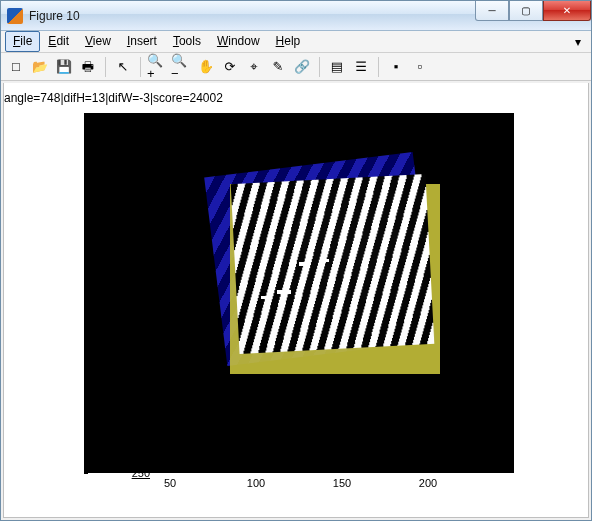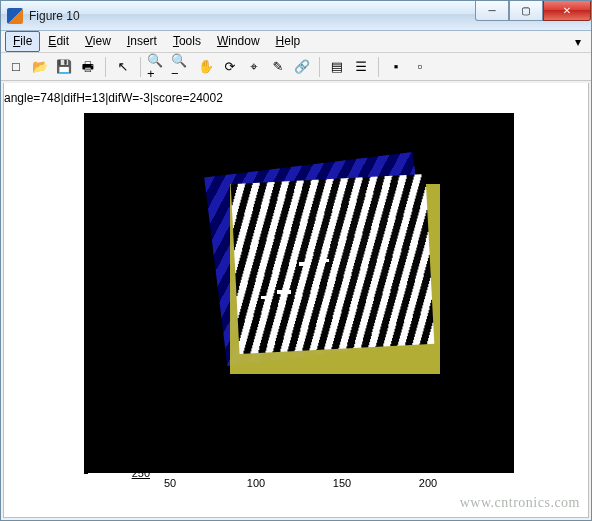--- a/index.html
+++ b/index.html
@@ -326,16 +326,15 @@
         <div class="xtick" style="left: 166px;">50</div>
         <div class="xtick-mark" style="left: 166px;"></div>
         <div class="xtick" style="left: 252px;">100</div>
         <div class="xtick-mark" style="left: 252px;"></div>
         <div class="xtick" style="left: 338px;">150</div>
         <div class="xtick-mark" style="left: 338px;"></div>
         <div class="xtick" style="left: 424px;">200</div>
         <div class="xtick-mark" style="left: 424px;"></div>
       </div>
 
-    <div class="watermark">www.cntronics.com</div>
   </div>
 
 </div>
 
 </body></html>

